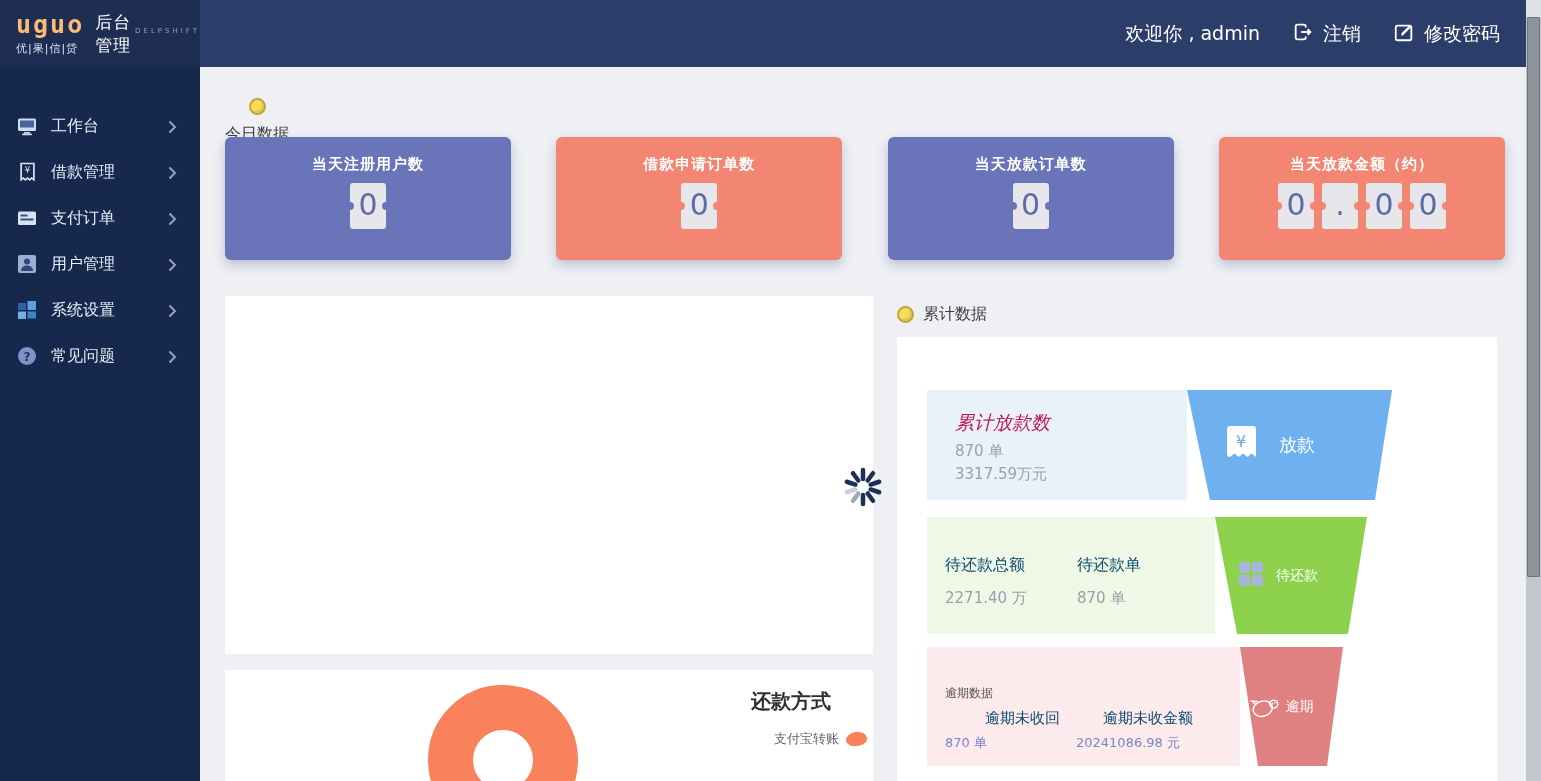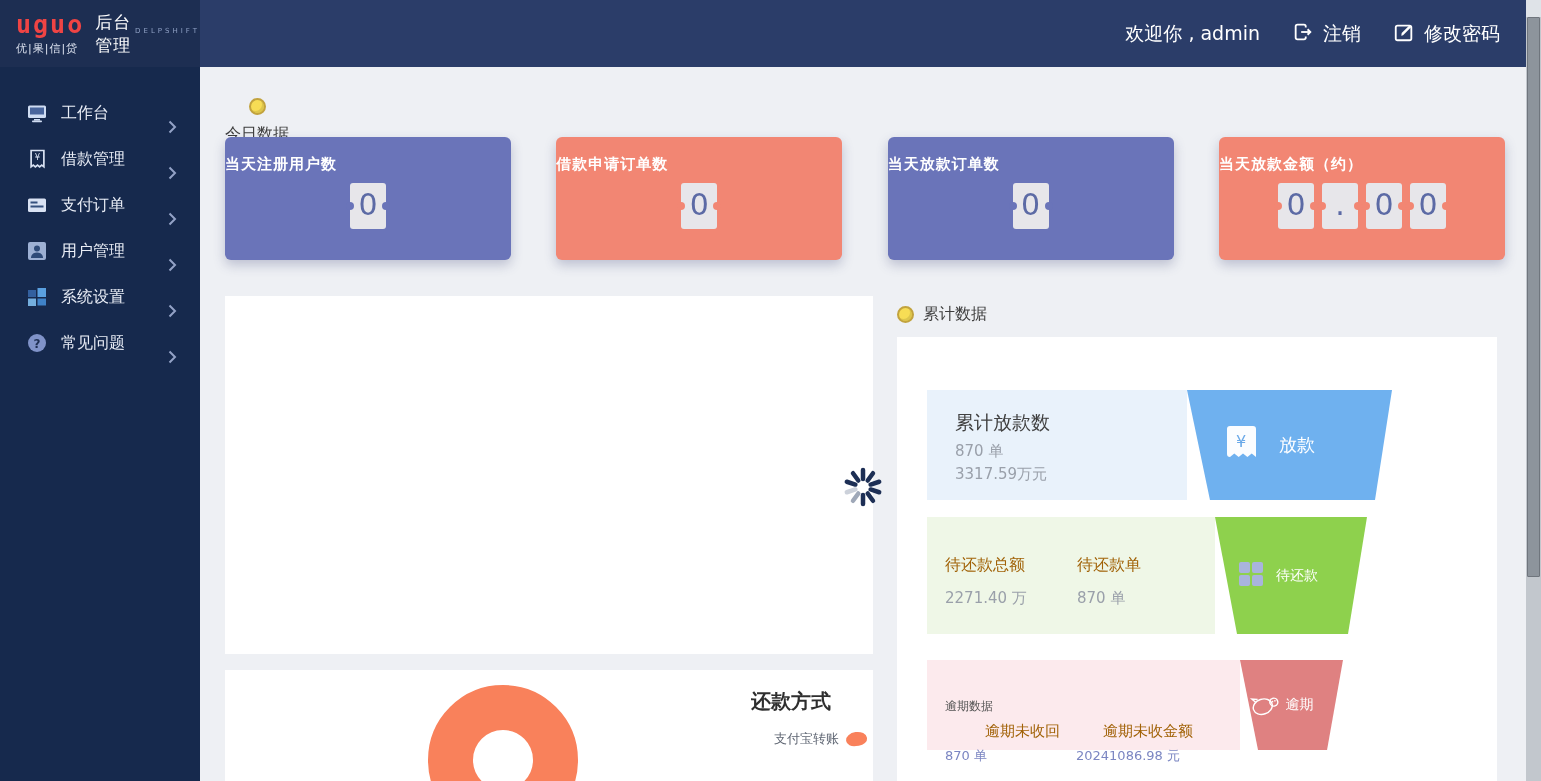--- a/index.html
+++ b/index.html
@@ -4,49 +4,49 @@
 <style>
   * { margin:0; padding:0; box-sizing:border-box; }
   html,body { width:1541px; height:781px; overflow:hidden; }
   body { font-family:"DejaVu Sans","Liberation Sans",sans-serif; background:var(--page_bg,#eef0f4); }
   .app { position:relative; width:1541px; height:781px; overflow:hidden; }
 
   
   .sidebar { position:absolute; left:0; top:0; width:200px; height:781px; background:var(--sidebar_bg); z-index:5; }
   .logo-block { position:absolute; left:0; top:0; width:200px; height:67px; background:var(--logo_bg); display:flex; align-items:center; padding-left:16px; gap:11px; }
   .logo-left { display:flex; flex-direction:column; }
-  .logo-text { color:#ef4444; font-size:25px; font-weight:800; letter-spacing:2px; line-height:1; font-family:"DejaVu Sans Mono","Liberation Mono",monospace; }
+  .logo-text { color:#fdba74; font-size:25px; font-weight:800; letter-spacing:2px; line-height:1; font-family:"DejaVu Sans Mono","Liberation Mono",monospace; }
   .logo-tagline { color:#dde3f0; font-size:11px; letter-spacing:1px; margin-top:4px; white-space:nowrap; }
   .logo-right { display:flex; flex-direction:row; }
   .product-name { color:#fff; font-size:17px; letter-spacing:1px; }
   .product-sub { color:#8fa0c4; font-size:7px; letter-spacing:3px; margin-top:16px; }
 
   .menu { position:absolute; left:0; top:103px; width:200px; }
-  .menu-item { position:relative; height:46px; display:flex; align-items:flex-start; padding-left:27px; cursor:pointer; }
+  .menu-item { position:relative; height:46px; display:flex; align-items:center; padding-left:17px; cursor:pointer; }
   .menu-icon { width:20px; height:20px; margin-right:14px; flex:0 0 auto; display:flex; align-items:center; justify-content:center; }
   .menu-label { color:#e9edf6; font-size:16px; }
   .menu-chevron { position:absolute; right:23px; top:16px; }
 
   
   .topbar { position:absolute; left:200px; top:0; width:1326px; height:67px; background:var(--topbar_bg); display:flex; align-items:center; justify-content:flex-end; padding-right:26px; z-index:4; }
   .welcome { color:#fff; font-size:19px; }
   .topbar-btn { display:flex; align-items:center; gap:9px; color:#fff; font-size:19px; margin-left:32px; cursor:pointer; }
 
   
   .section-head { position:absolute; display:flex; align-items:center; gap:9px; font-size:16px; color:var(--text_dark); z-index:2; }
   .head-today { left:225px; top:98px;flex-direction:column; }
   .head-cum { left:897px; top:304px; }
   .coin { width:17px; height:17px; border-radius:50%; background:var(--coin); border:2px solid var(--coin_border); box-shadow:inset -2px -2px 0 rgba(0,0,0,.10); }
 
   
   .cards { position:absolute; left:225px; top:137px; width:1280px; height:123px; display:flex; justify-content:space-between; z-index:2; }
   .stat-card { width:286px; height:123px; border-radius:6px; position:relative; box-shadow:0 5px 12px rgba(60,70,120,.28); }
   .stat-card.purple { background:var(--card_purple); }
   .stat-card.coral { background:var(--card_coral); }
-  .card-title { padding-top:18px; color:#fff; font-size:15px; font-weight:bold; letter-spacing:1px; }
+  .card-title { text-align:center; padding-top:18px; color:#fff; font-size:15px; font-weight:bold; letter-spacing:1px; }
   .flip-row { position:absolute; left:0; right:0; top:46px; display:flex; justify-content:center; gap:8px; }
   .digit { width:36px; height:46px; background:var(--digit_bg); border-radius:3px; color:var(--digit_fg); font-size:30px; line-height:44px; text-align:center; position:relative; }
   .digit::before,.digit::after { content:""; position:absolute; top:50%; margin-top:-4px; width:8px; height:8px; border-radius:50%; }
   .digit::before { left:-4px; } .digit::after { right:-4px; }
   .purple .digit::before,.purple .digit::after { background:var(--card_purple); }
   .coral .digit::before,.coral .digit::after { background:var(--card_coral); }
 
   
   .chart-panel { position:absolute; left:225px; top:296px; width:648px; height:358px; background:#fff; z-index:1; }
   .spinner { position:absolute; left:616px; top:169px; }
@@ -55,35 +55,35 @@
   .repay-title { position:absolute; right:42px; top:18px; font-size:20px; font-weight:bold; color:#2e2e2e; }
   .repay-legend { position:absolute; right:6px; top:60px; display:flex; align-items:center; gap:7px; font-size:13px; color:#5f6673; cursor:pointer; }
   .legend-marker { width:21px; height:14px; background:var(--donut); border-radius:55% 55% 48% 48%; transform:rotate(-8deg); }
   .donut { position:absolute; left:203px; top:15px; width:150px; height:150px; border:45px solid var(--donut); border-radius:50%; }
 
   
   .cum-panel { position:absolute; left:897px; top:337px; width:600px; height:460px; background:#fff; z-index:1; }
   .cum-row { position:absolute; left:30px; width:545px; }
   .row1 { top:53px;  height:110px; }
   .row2 { top:180px; height:117px; }
-  .row3 { top:323px; height:90px; }
+  .row3 { top:310px; height:119px; }
   .row-bg { position:absolute; left:0; top:0; bottom:0; }
   .row1 .row-bg { width:260px; background:var(--row_blue); }
   .row2 .row-bg { width:288px; background:var(--row_green); }
   .row3 .row-bg { width:313px; background:var(--row_pink); }
   .funnel { position:absolute; top:0; bottom:0; display:flex; align-items:center; justify-content:center; color:#fff; }
   .row1 .funnel { left:260px; width:205px; background:var(--funnel_blue); clip-path:polygon(0 0,100% 0,91.7% 100%,11.2% 100%); gap:22px; font-size:18px; padding-right:40px; }
   .row2 .funnel { left:288px; width:152px; background:var(--funnel_green); clip-path:polygon(0 0,100% 0,87.5% 100%,14.5% 100%); gap:12px; font-size:14px; padding-right:26px; }
   .row3 .funnel { left:313px; width:103px; background:var(--funnel_red);  clip-path:polygon(0 0,100% 0,84.5% 100%,17.5% 100%); gap:6px;  font-size:14px; padding-right:20px; }
 
-  .r-title { position:absolute; left:28px; top:20px; font-size:19px; color:#404040; }
+  .r-title { position:absolute; left:28px; top:20px; font-size:19px; color:#be185d;font-style:italic; }
   .r-line1 { position:absolute; left:28px; top:52px; font-size:15px; color:var(--text_muted); }
   .r-line2 { position:absolute; left:28px; top:75px; font-size:15px; color:var(--text_muted); }
   .r-col { position:absolute; top:38px; }
-  .r-col .lbl { display:block; font-size:16px; color:#a16207; }
+  .r-col .lbl { display:block; font-size:16px; color:#0c4a6e; }
   .r-col .val { display:block; font-size:15px; color:var(--text_muted); margin-top:13px; }
   .col-a { left:18px; } .row2 .col-b { left:150px; } .row3 .col-b { left:136px;text-align:center; }
   .r-sub { position:absolute; left:18px; top:38px; font-size:12px; color:#555; }
   .row3 .r-col { top:62px; }
   .row3 .r-col .lbl { font-size:15px;margin-left:40px; }
   .row3 .r-col .val { font-size:13px; color:var(--value_blue); margin-top:6px; }
 
   
   .scrollbar { position:absolute; right:0; top:0; width:15px; height:781px; background:var(--scroll_track); z-index:9; }
   .scroll-cap { position:absolute; left:0; top:0; width:15px; height:17px; background:#dfe3e8; }

